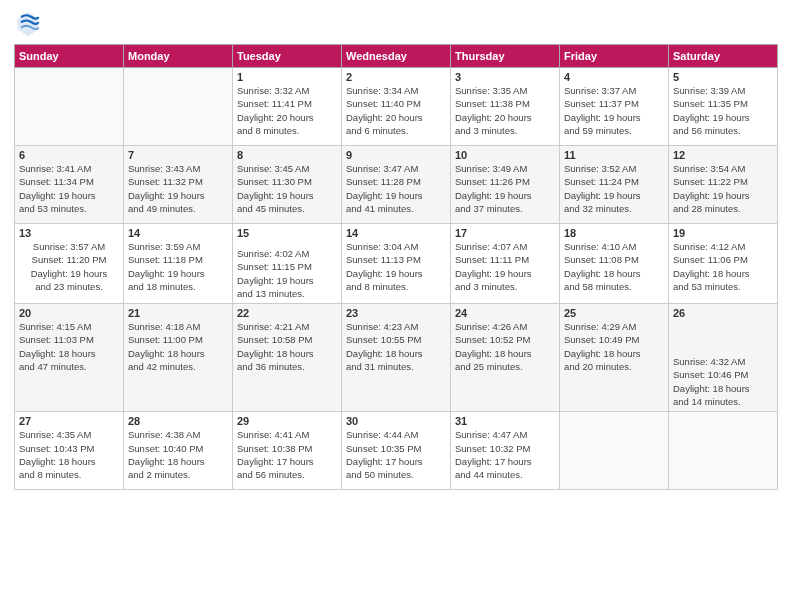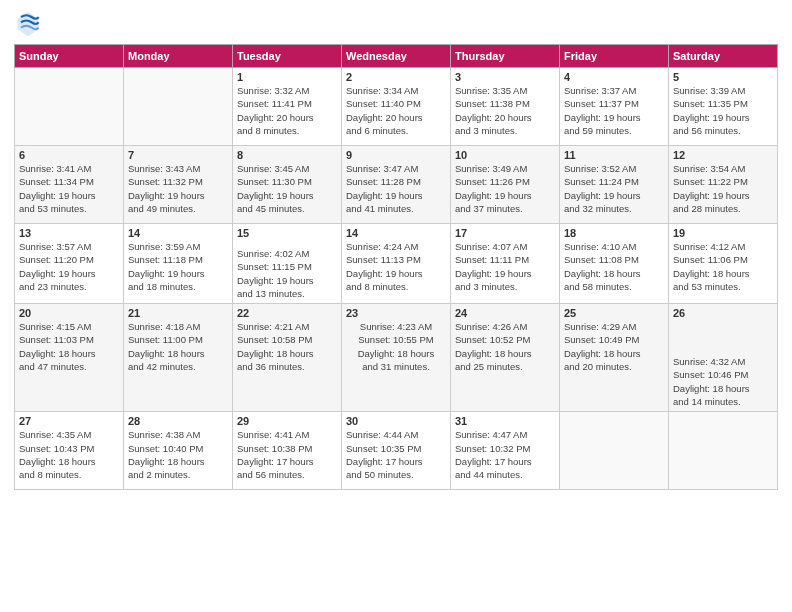--- a/index.html
+++ b/index.html
@@ -224,42 +224,42 @@
             <span class="day-num">12</span>
             <div class="day-detail" style="white-space: pre-line;">Sunrise: 3:54 AM
 Sunset: 11:22 PM
 Daylight: 19 hours
 and 28 minutes.</div>
           </td>
         </tr>
         <tr>
           <td>
             <span class="day-num">13</span>
-            <div class="day-detail" style="white-space: pre-line;">Sunrise: 3:57 AM
+            <div class="day-detail" style="white-space: pre-line; text-align: center;">Sunrise: 3:57 AM
 Sunset: 11:20 PM
 Daylight: 19 hours
 and 23 minutes.</div>
           </td>
           <td>
             <span class="day-num">14</span>
             <div class="day-detail" style="white-space: pre-line;">Sunrise: 3:59 AM
 Sunset: 11:18 PM
 Daylight: 19 hours
 and 18 minutes.</div>
           </td>
           <td>
             <span class="day-num">15</span>
             <div class="day-detail" style="white-space: pre-line; margin-top: 8px;">Sunrise: 4:02 AM
 Sunset: 11:15 PM
 Daylight: 19 hours
 and 13 minutes.</div>
           </td>
           <td>
             <span class="day-num">14</span>
-            <div class="day-detail" style="white-space: pre-line;">Sunrise: 4:24 AM
+            <div class="day-detail" style="white-space: pre-line;">Sunrise: 3:04 AM
 Sunset: 11:13 PM
 Daylight: 19 hours
 and 8 minutes.</div>
           </td>
           <td>
             <span class="day-num">17</span>
             <div class="day-detail" style="white-space: pre-line;">Sunrise: 4:07 AM
 Sunset: 11:11 PM
 Daylight: 19 hours
 and 3 minutes.</div>
@@ -296,21 +296,21 @@
           </td>
           <td>
             <span class="day-num">22</span>
             <div class="day-detail" style="white-space: pre-line;">Sunrise: 4:21 AM
 Sunset: 10:58 PM
 Daylight: 18 hours
 and 36 minutes.</div>
           </td>
           <td>
             <span class="day-num">23</span>
-            <div class="day-detail" style="white-space: pre-line; text-align: center;">Sunrise: 4:23 AM
+            <div class="day-detail" style="white-space: pre-line;">Sunrise: 4:23 AM
 Sunset: 10:55 PM
 Daylight: 18 hours
 and 31 minutes.</div>
           </td>
           <td>
             <span class="day-num">24</span>
             <div class="day-detail" style="white-space: pre-line;">Sunrise: 4:26 AM
 Sunset: 10:52 PM
 Daylight: 18 hours
 and 25 minutes.</div>

